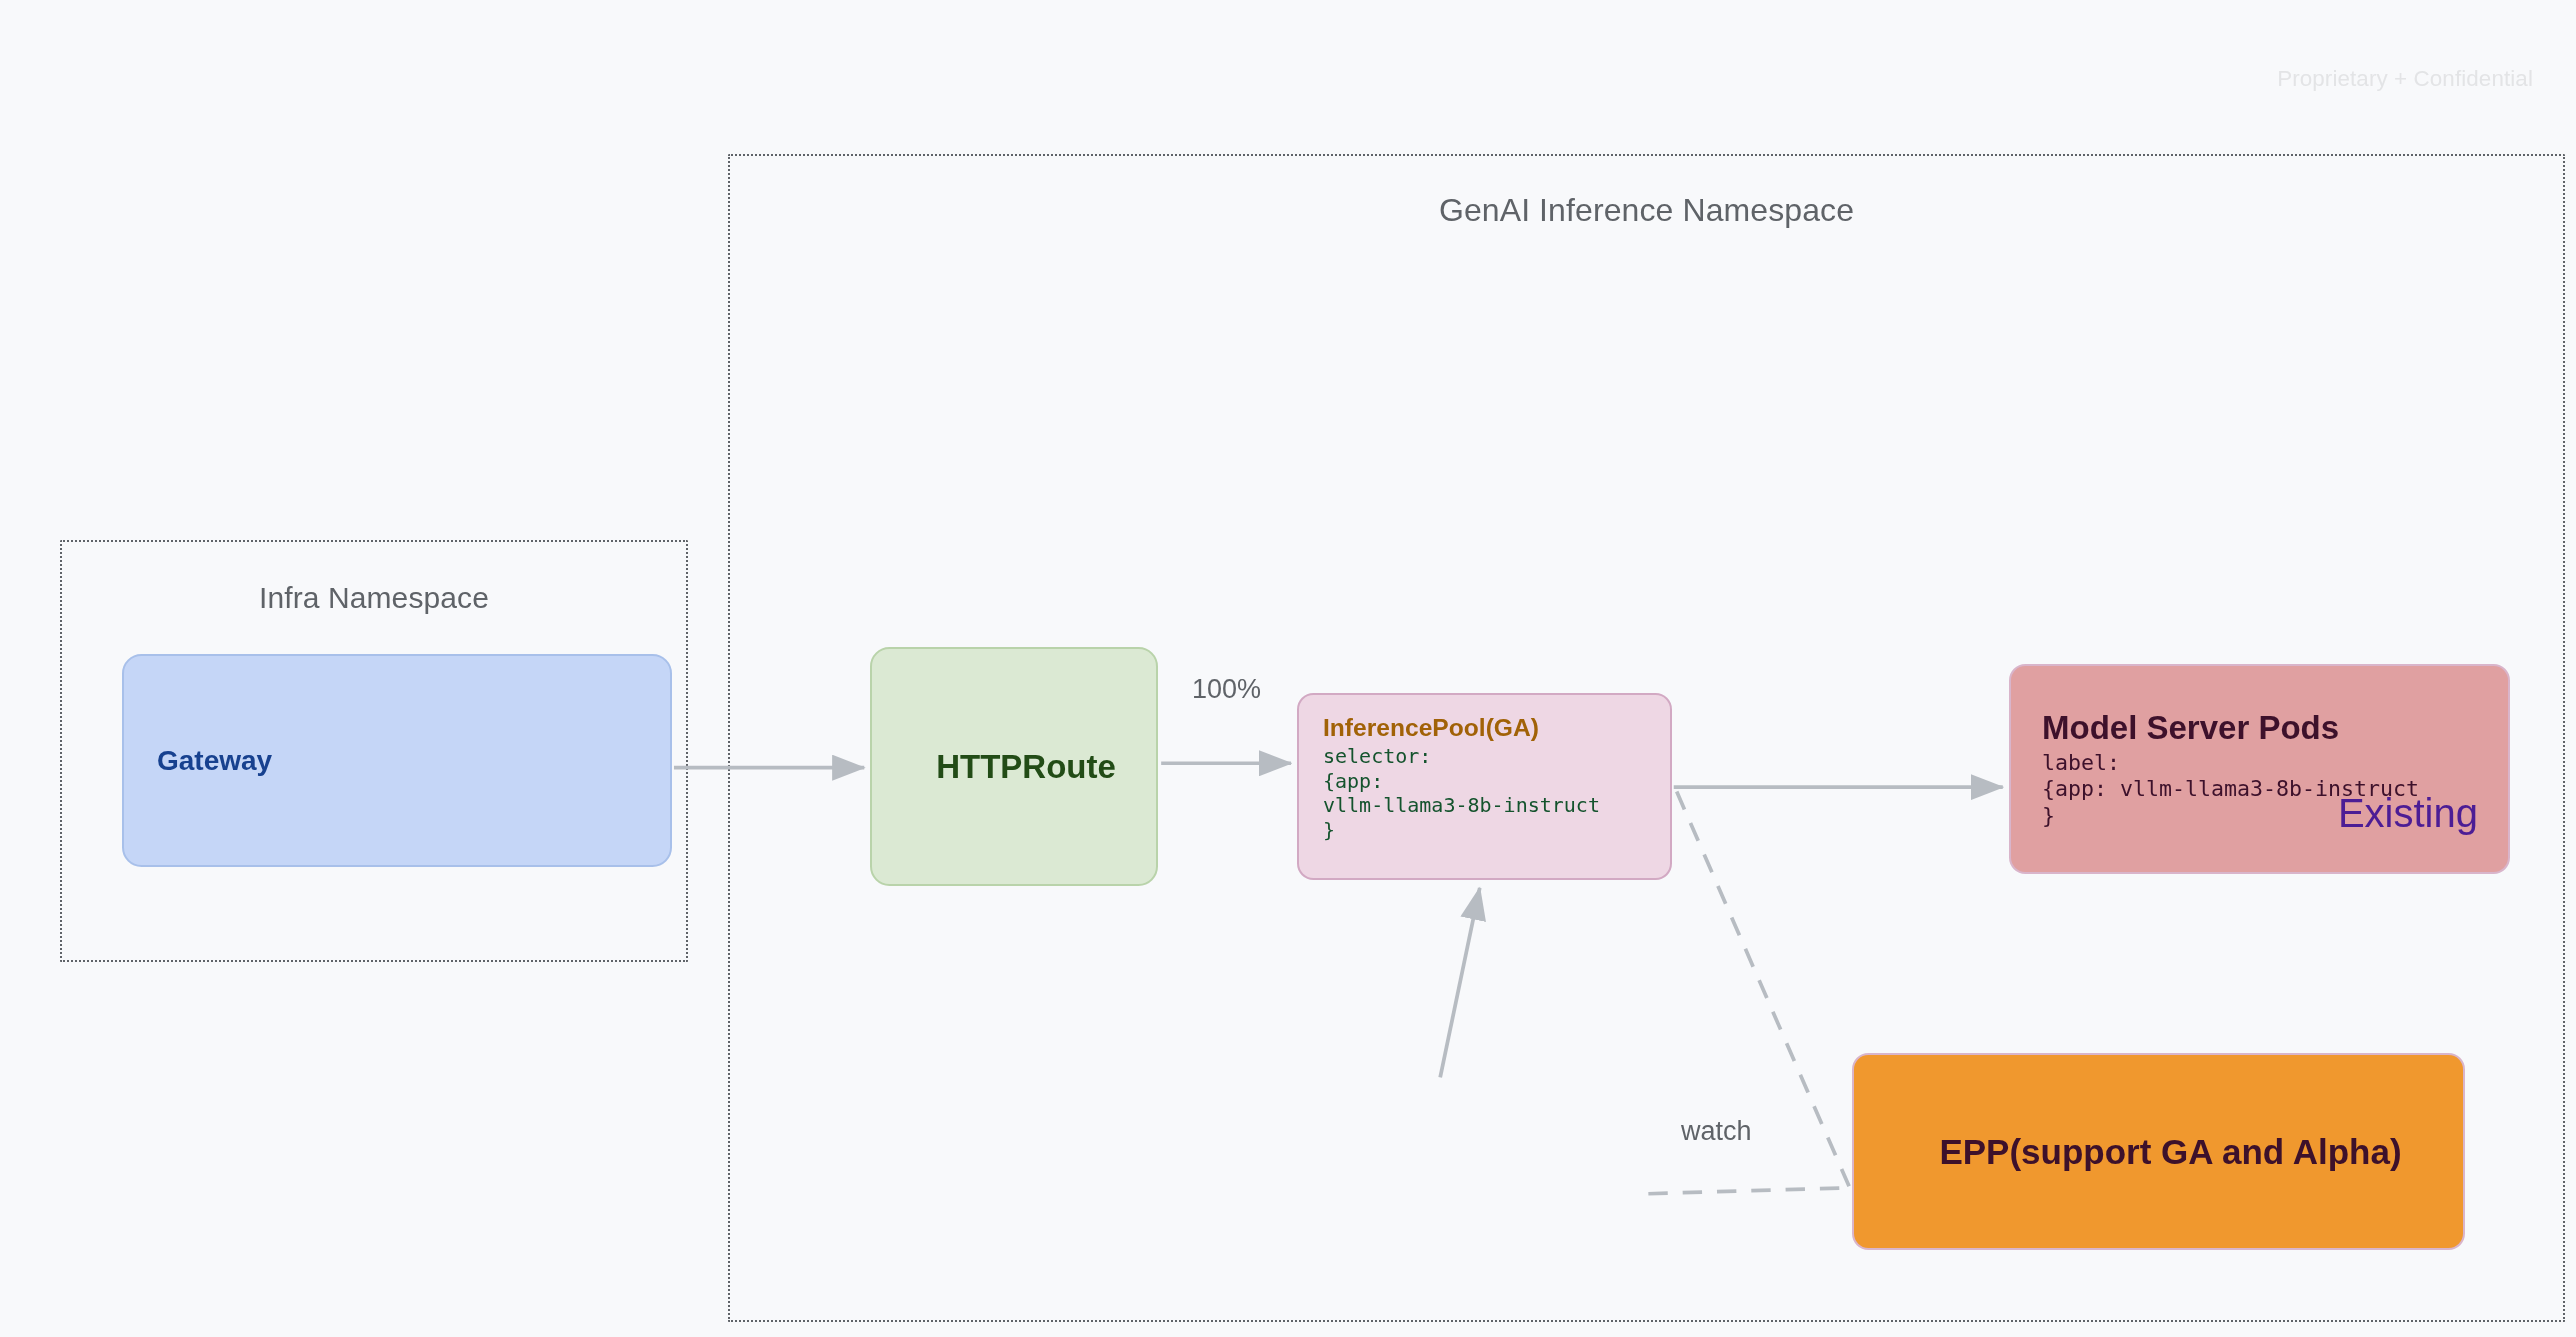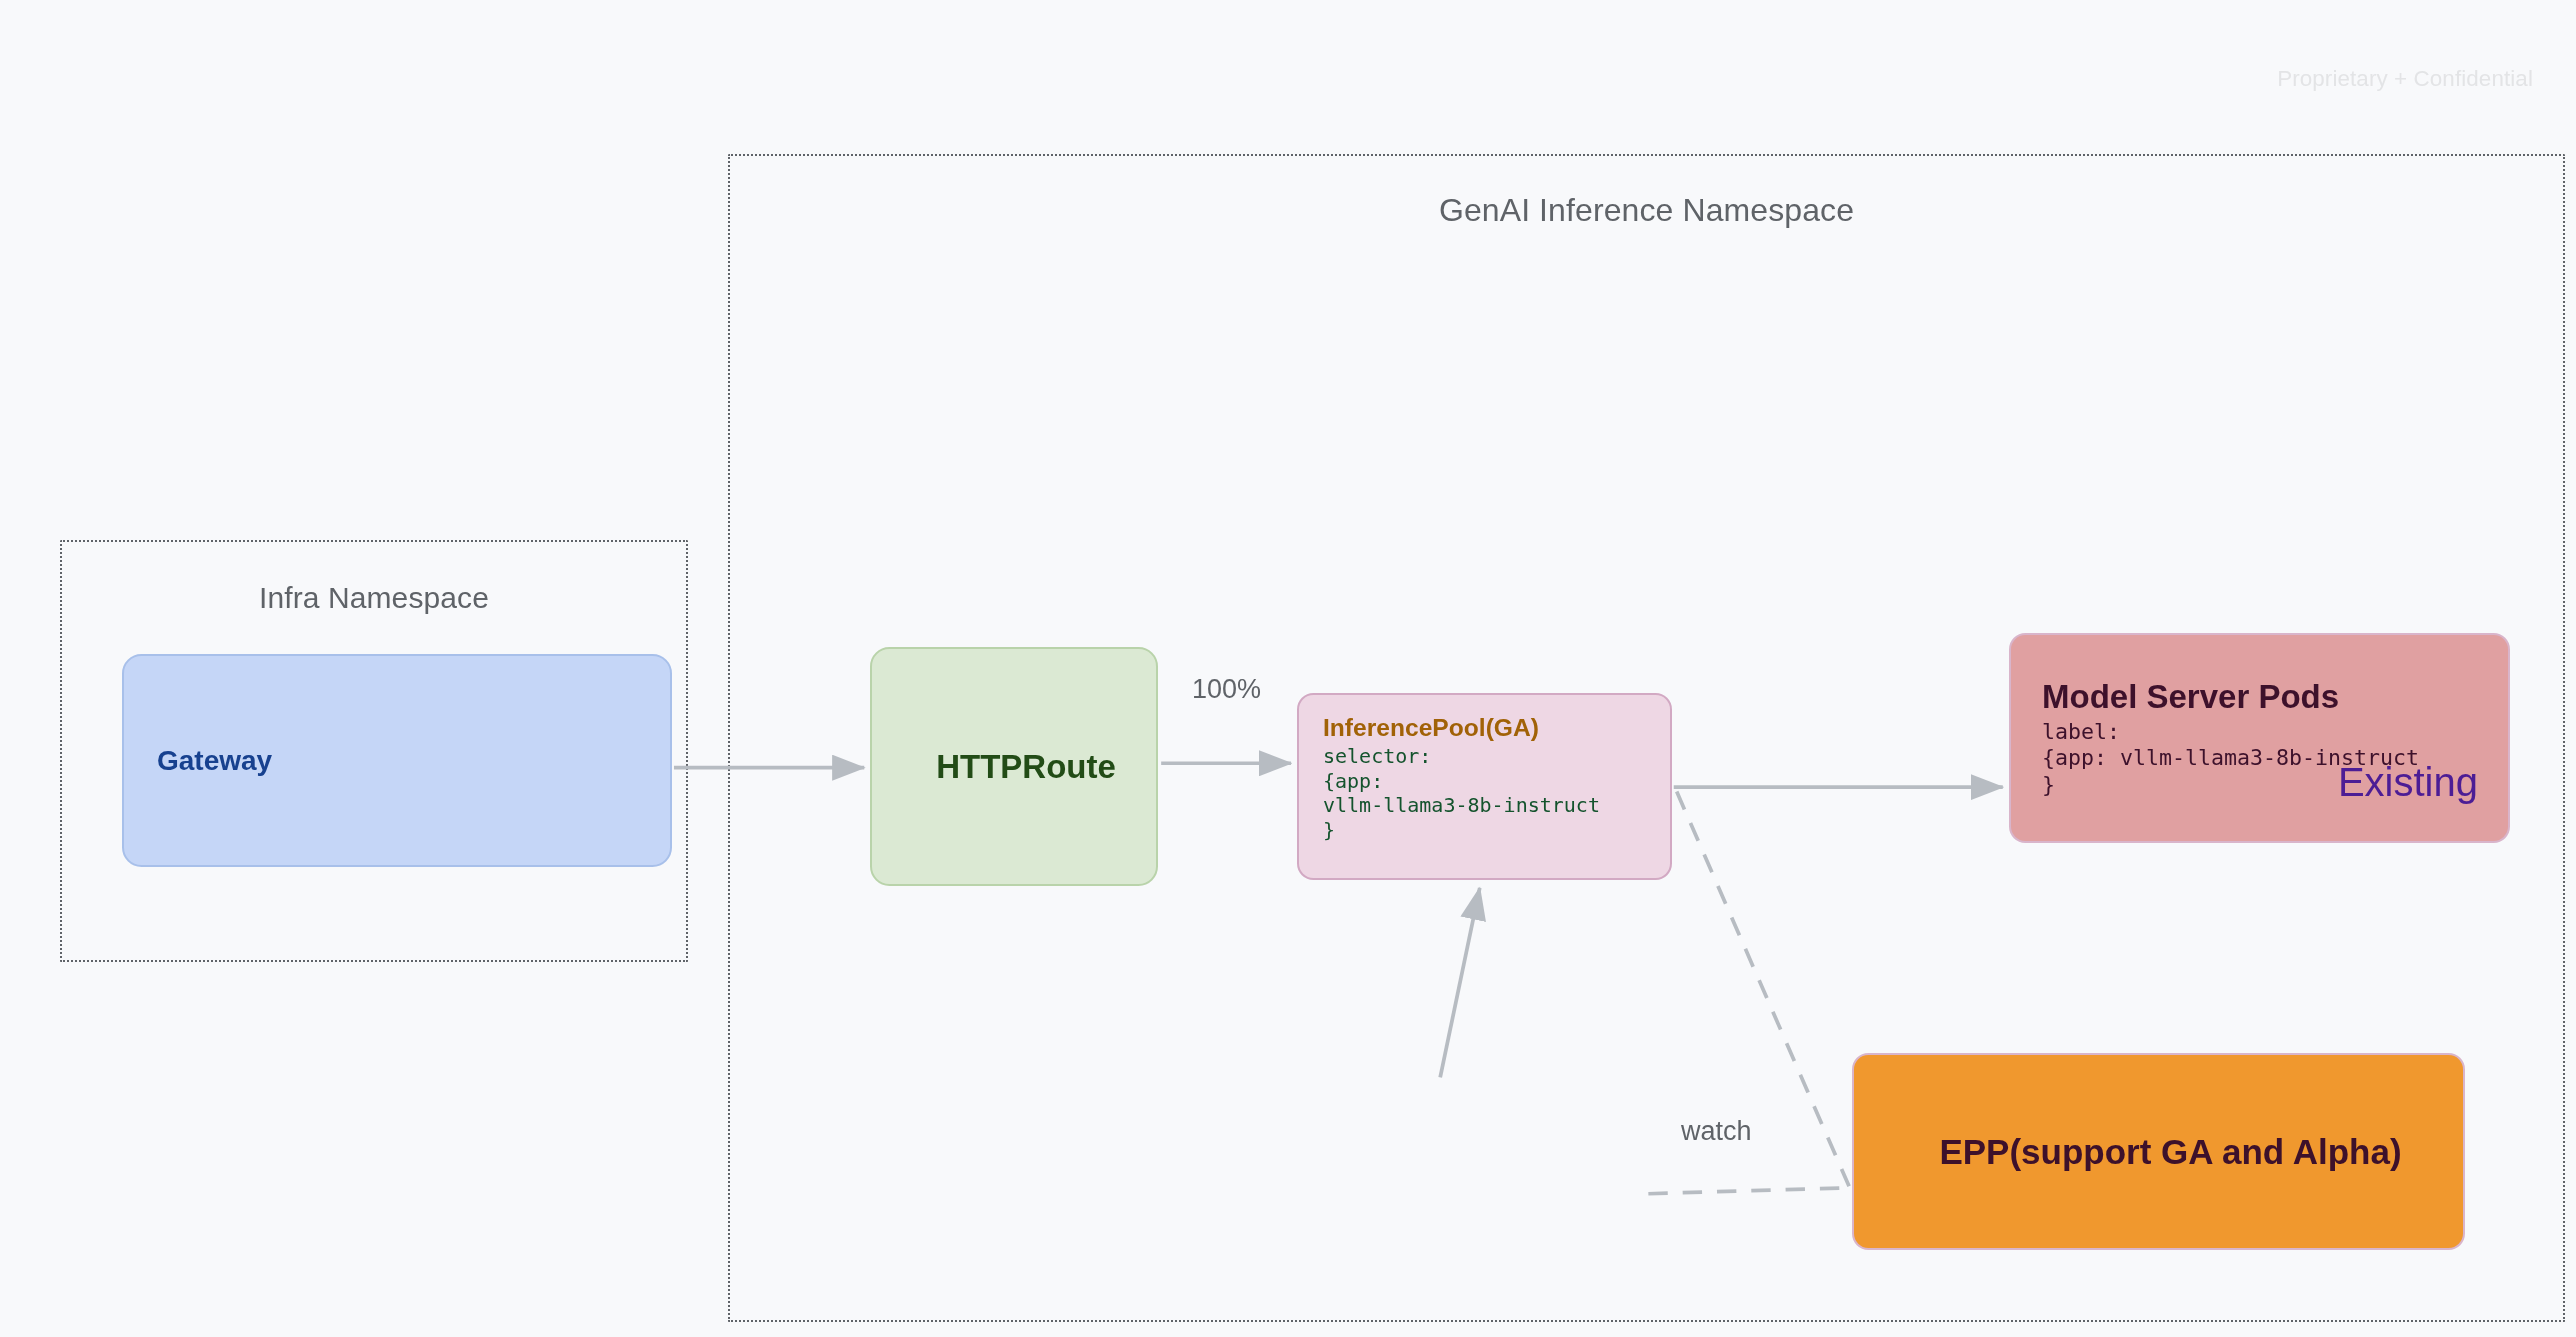--- a/index.html
+++ b/index.html
@@ -88,21 +88,21 @@
     border-radius: 16.4px;
     padding: 0 0 0 24px;
     justify-content: flex-start;
     padding-top: 18px;
   }
   #n-pool .t1 { font-size: 24.6px; font-weight: bold; color: #a16207; line-height: 1.25; }
   #n-pool .code { font-family: "DejaVu Sans Mono", monospace; font-size: 20px; color: #14532d; line-height: 1.24; white-space: pre-line; }
 
   
   #n-pods {
-    left: 2009px; top: 633px; width: 501px; height: 210px;
+    left: 2009px; top: 664px; width: 501px; height: 210px;
     background: #e0a0a1;
     border: 2.2px solid #d9b5cb;
     border-radius: 16.4px;
     padding-left: 31px;
     justify-content: center;
     position: absolute;
   }
   #n-pods .t1 { font-size: 33px; font-weight: bold; color: #3d112b; margin-bottom: 3px; }
   #n-pods .code { font-family: "DejaVu Sans Mono", monospace; font-size: 21.6px; color: #3d112b; line-height: 1.22; white-space: pre-line; }
   #n-pods .ghost {

